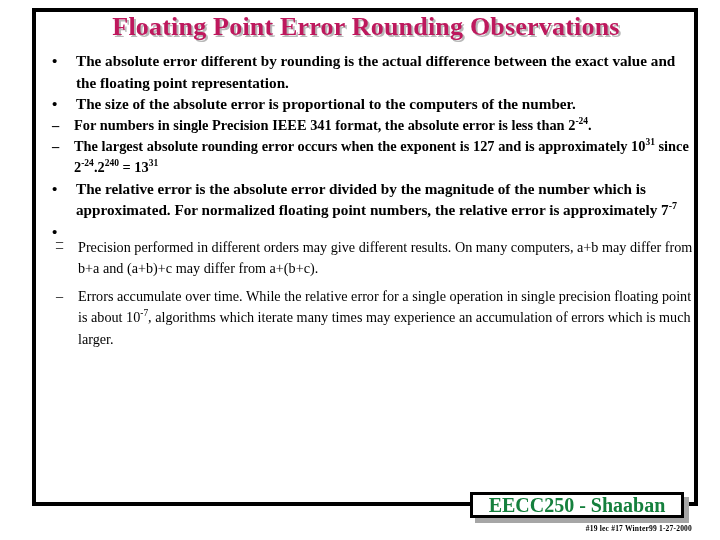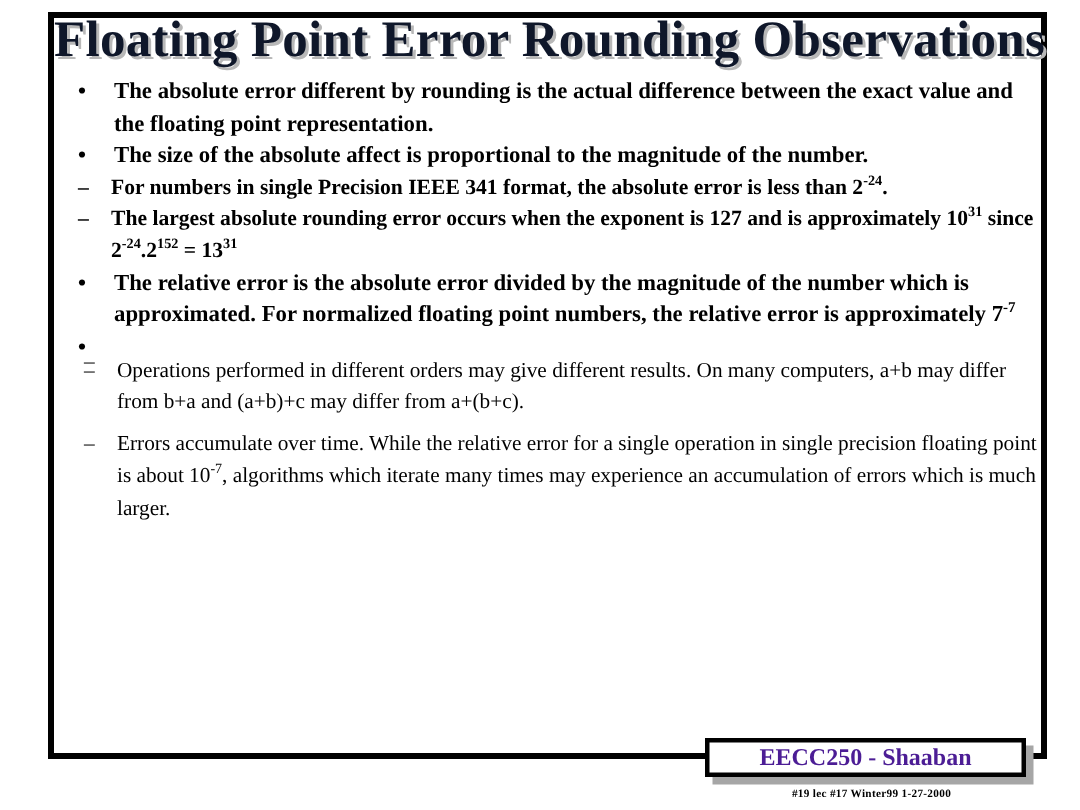--- a/index.html
+++ b/index.html
@@ -41,24 +41,24 @@
     left: 36px;
     top: 10px;
     width: 660px;
     height: 38px;
   }
   .slide-title {
     margin: 0;
     text-align: center;
     font-family: "Liberation Serif", "DejaVu Serif", serif;
     font-weight: bold;
-    font-size: 34px;
+    font-size: 26px;
     line-height: 34px;
     letter-spacing: 0.2px;
-    color: #0f172a;
+    color: #be185d;
     text-shadow: 2px 2px 0 #b8b8b8;
     white-space: nowrap;
   }
 
   
   .body-area {
     position: absolute;
     left: 38px;
     top: 50px;
     width: 658px;
@@ -144,32 +144,32 @@
     border: 3px solid #000000;
     box-sizing: border-box;
     box-shadow: 5px 5px 0 #a6a6a6;
     display: flex;
     align-items: center;
     justify-content: center;
   }
   .footer-badge-text {
     font-family: "Liberation Serif", "DejaVu Serif", serif;
     font-weight: bold;
-    font-size: 16px;
+    font-size: 20px;
     line-height: 19px;
-    color: #4c1d95;
+    color: #15803d;
     white-space: nowrap;
   }
 
   .footer-meta {
     position: absolute;
     left: 470px;
     top: 524px;
     width: 222px;
-    text-align: center;
+    text-align: right;
     font-family: "Liberation Serif", "DejaVu Serif", serif;
     font-weight: bold;
     font-size: 7.5px;
     line-height: 9px;
     color: #000000;
     letter-spacing: 0.2px;
     white-space: nowrap;
   }
 </style>
 </head>
@@ -186,34 +186,34 @@
   <div class="body-area">
     <ul class="lvl1">
 
       <li class="b1">
         <span class="bullet-dot">•</span>
         <span>The absolute error different by rounding is the actual difference between the exact value and the floating point representation.</span>
       </li>
 
       <li class="b1">
         <span class="bullet-dot">•</span>
-        <span>The size of the absolute affect is proportional to the magnitude of the number.</span>
+        <span>The size of the absolute error is proportional to the computers of the number.</span>
       </li>
 
       <li>
         <ul class="lvl2">
 
           <li class="b2">
             <span class="bullet-dash">–</span>
             <span>For numbers in single Precision  IEEE 341 format, the absolute error is less than  2</span><sup>-24</sup><span>.</span>
           </li>
 
           <li class="b2">
             <span class="bullet-dash">–</span>
-            <span>The largest absolute rounding error occurs when the exponent is 127 and is approximately 10</span><sup>31</sup><span> since   2</span><sup>-24</sup><span>.2</span><sup>152</sup><span> = 13</span><sup>31</sup>
+            <span>The largest absolute rounding error occurs when the exponent is 127 and is approximately 10</span><sup>31</sup><span> since   2</span><sup>-24</sup><span>.2</span><sup>240</sup><span> = 13</span><sup>31</sup>
           </li>
 
         </ul>
       </li>
 
       <li class="b1">
         <span class="bullet-dot">•</span>
         <span>The relative error is the absolute error divided by the magnitude of the number which is approximated.   For normalized floating point numbers, the relative error is approximately 7</span><sup>-7</sup>
       </li>
 
@@ -226,21 +226,21 @@
         <ul class="lvl2">
 
           <li class="b2 plain">
             <span class="bullet-dash">–</span>
           </li>
 
           <div class="gap-sm"></div>
 
           <li class="b2 plain">
             <span class="bullet-dash">–</span>
-            <span>Operations performed in different orders may give different results. On many computers,  a+b may differ from b+a and (a+b)+c may differ from a+(b+c).</span>
+            <span>Precision performed in different orders may give different results. On many computers,  a+b may differ from b+a and (a+b)+c may differ from a+(b+c).</span>
           </li>
 
           <div class="gap-sm"></div>
 
           <li class="b2 plain">
             <span class="bullet-dash">–</span>
             <span>Errors accumulate over time. While the relative error for a single operation in single  precision floating point is about 10</span><sup>-7</sup><span>, algorithms which iterate many times may experience an accumulation of errors which is much larger.</span>
           </li>
 
         </ul>

